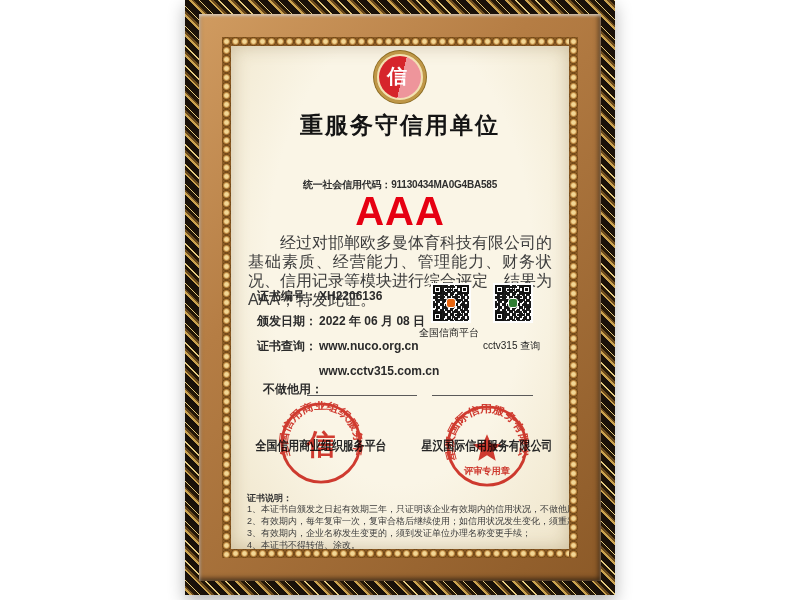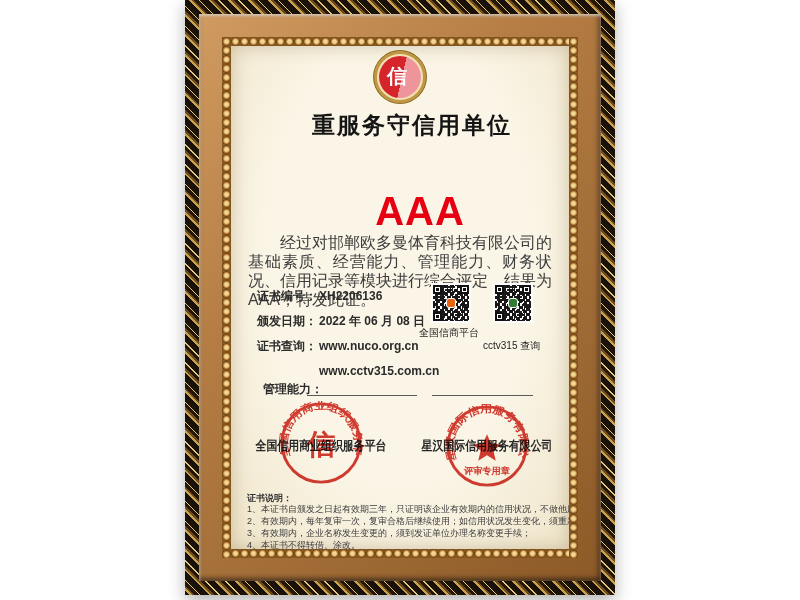--- a/index.html
+++ b/index.html
@@ -31,26 +31,26 @@
 
   
   .medal{left:143px;top:5px;width:52px;height:52px;border-radius:50%;
     border:3px solid #bf9747;box-shadow:0 0 0 1px #8a6a20,inset 0 0 0 2px #f3e2b0;
     box-sizing:border-box;background:#f6eeda;}
   .medal-inner{position:absolute;inset:2px;border-radius:50%;overflow:hidden;
     background:linear-gradient(103deg,#d6242b 54%,#ee959b 54%);}
   .medal-char{position:absolute;left:8px;top:10px;color:#fff;font-weight:bold;font-size:20px;line-height:20px;}
 
   .title{left:0;top:64px;width:100%;text-align:center;font-size:23px;font-weight:bold;
-    color:#141414;letter-spacing:2px;padding-left:12px;}
+    color:#141414;letter-spacing:2px;}
   .company{left:0;top:105px;width:100%;text-align:center;font-size:15px;font-weight:bold;color:#1e1e1e;}
   .codeline{left:0;top:132px;width:100%;text-align:center;font-size:10px;font-weight:bold;
     color:#2f2f2f;letter-spacing:-0.2px;}
   .rating{left:0;top:143px;width:100%;text-align:center;font-size:40px;font-weight:bold;
-    color:#e60012;letter-spacing:1px;padding-left:20px;}
+    color:#e60012;letter-spacing:1px;}
   .desc{left:17px;top:187px;width:304px;font-size:16px;font-weight:normal;color:#3d3d3d;
     line-height:19px;text-indent:2em;text-align:justify;}
 
   .details{left:26px;top:234px;width:180px;}
   .d-row{display:flex;font-size:12px;font-weight:bold;color:#2b2b2b;line-height:17px;margin-top:8px;}
   .d-label{width:62px;flex:none;}
   .d-value{white-space:nowrap;}
 
   .qr{width:36px;height:36px;top:239px;background:
       repeating-conic-gradient(#161616 0% 25%,rgba(255,255,255,0) 0% 50%) 0 0/7px 7px,
@@ -94,20 +94,21 @@
 
         <div class="paper">
 
           <div class="abs medal">
             <div class="medal-inner">
               <span class="medal-char">信</span>
             </div>
           </div>
 
           <div class="abs title">重服务守信用单位</div>
+          <div class="abs codeline"><span>统一社会信用代码：</span><span>91130434MA0G4BA585</span></div>
           <div class="abs rating">AAA</div>
           <div class="abs desc">经过对邯郸欧多曼体育科技有限公司的基础素质、经营能力、管理能力、财务状况、信用记录等模块进行综合评定，结果为 AAA，特发此证。</div>
 
           <div class="abs details">
             <div class="d-row">
               <span class="d-label">证书编号：</span>
               <span class="d-value">XH2206136</span>
             </div>
             <div class="d-row">
               <span class="d-label">颁发日期：</span>
@@ -143,21 +144,21 @@
                 <b></b>
               </div>
             <div class="finder f-bl">
                 <b></b>
               </div>
             <div class="qr-logo"></div>
           </div>
           <div class="abs qr-label ql-left">全国信商平台</div>
           <div class="abs qr-label ql-right">cctv315 查询</div>
 
-          <div class="abs review-label">管理能力：</div>
+          <div class="abs review-label">不做他用：</div>
           <div class="abs review-line rl1"></div>
           <div class="abs review-line rl2"></div>
 
           <div class="abs org-name org-left">全国信用商业组织服务平台</div>
           <div class="abs org-name org-right">星汉国际信用服务有限公司</div>
 
           <svg class="abs seal seal-left" viewBox="0 0 100 100">
             <circle cx="50" cy="50" r="46.5" fill="none" stroke="#d0281f" stroke-width="3.4"></circle>
             <path id="arcL" d="M 13.5 66 A 40 40 0 1 1 86.5 66" fill="none"></path>
             <text font-size="12.5" font-weight="bold" fill="#d0281f">

